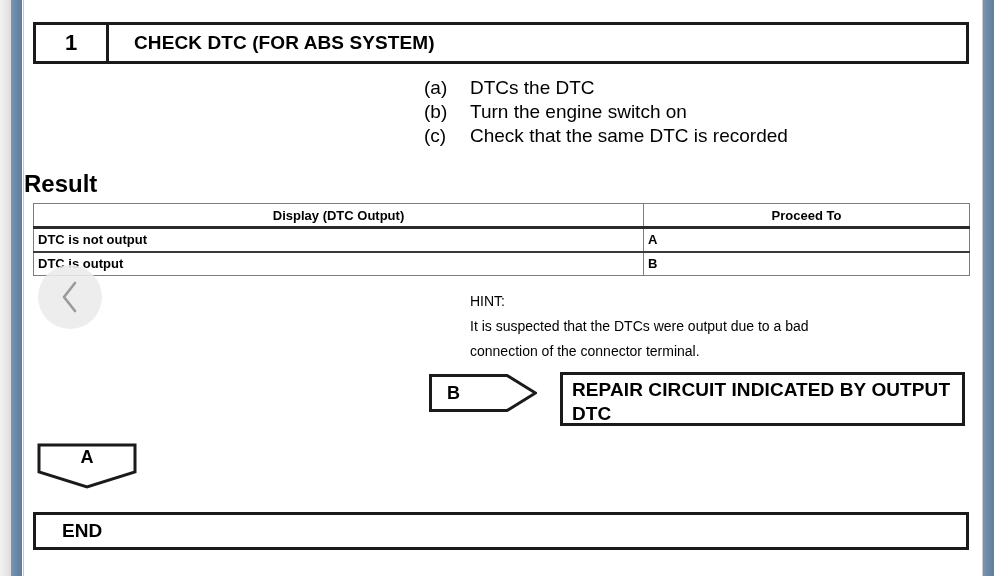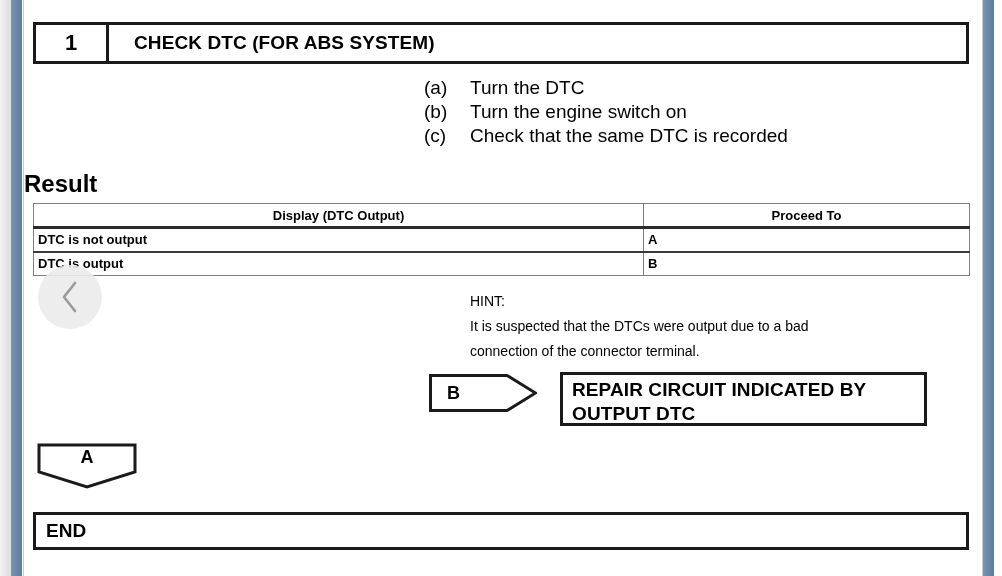--- a/index.html
+++ b/index.html
@@ -188,21 +188,21 @@
     left: 0;
     top: 0;
     width: 108px;
     height: 38px;
     pointer-events: none;
   }
   .repair-box {
     position: absolute;
     left: 131px;
     top: -2px;
-    width: 367px;
+    width: 405px;
     height: 54px;
     border: 3px solid #1a1a1a;
     box-sizing: border-box;
     background: #ffffff;
     padding: 3px 0 16px 9px;
     font-size: 19px;
     font-weight: bold;
     line-height: 24px;
     letter-spacing: 0.1px;
   }
@@ -230,21 +230,21 @@
     position: absolute;
     left: 9px;
     top: 512px;
     width: 936px;
     height: 38px;
     border: 3px solid #1a1a1a;
     box-sizing: border-box;
     background: #ffffff;
     display: flex;
     align-items: center;
-    padding-left: 10px;
+    padding-left: 26px;
     font-size: 19px;
     font-weight: bold;
   }
 
   
   .nav-back {
     position: absolute;
     left: 38px;
     top: 265px;
     width: 64px;
@@ -271,21 +271,21 @@
   <div id="page">
 
     <div class="step-header">
       <div class="step-number">1</div>
       <div class="step-title">CHECK DTC (FOR ABS SYSTEM)</div>
     </div>
 
     <div class="steps-list">
       <div class="step-row">
         <span class="step-marker">(a)</span>
-        <span class="step-text">Turn the DTC</span>
+        <span class="step-text">DTCs the DTC</span>
       </div>
       <div class="step-row">
         <span class="step-marker">(b)</span>
         <span class="step-text">Turn the engine switch on</span>
       </div>
       <div class="step-row">
         <span class="step-marker">(c)</span>
         <span class="step-text">Check that the same DTC is recorded</span>
       </div>
     </div>

